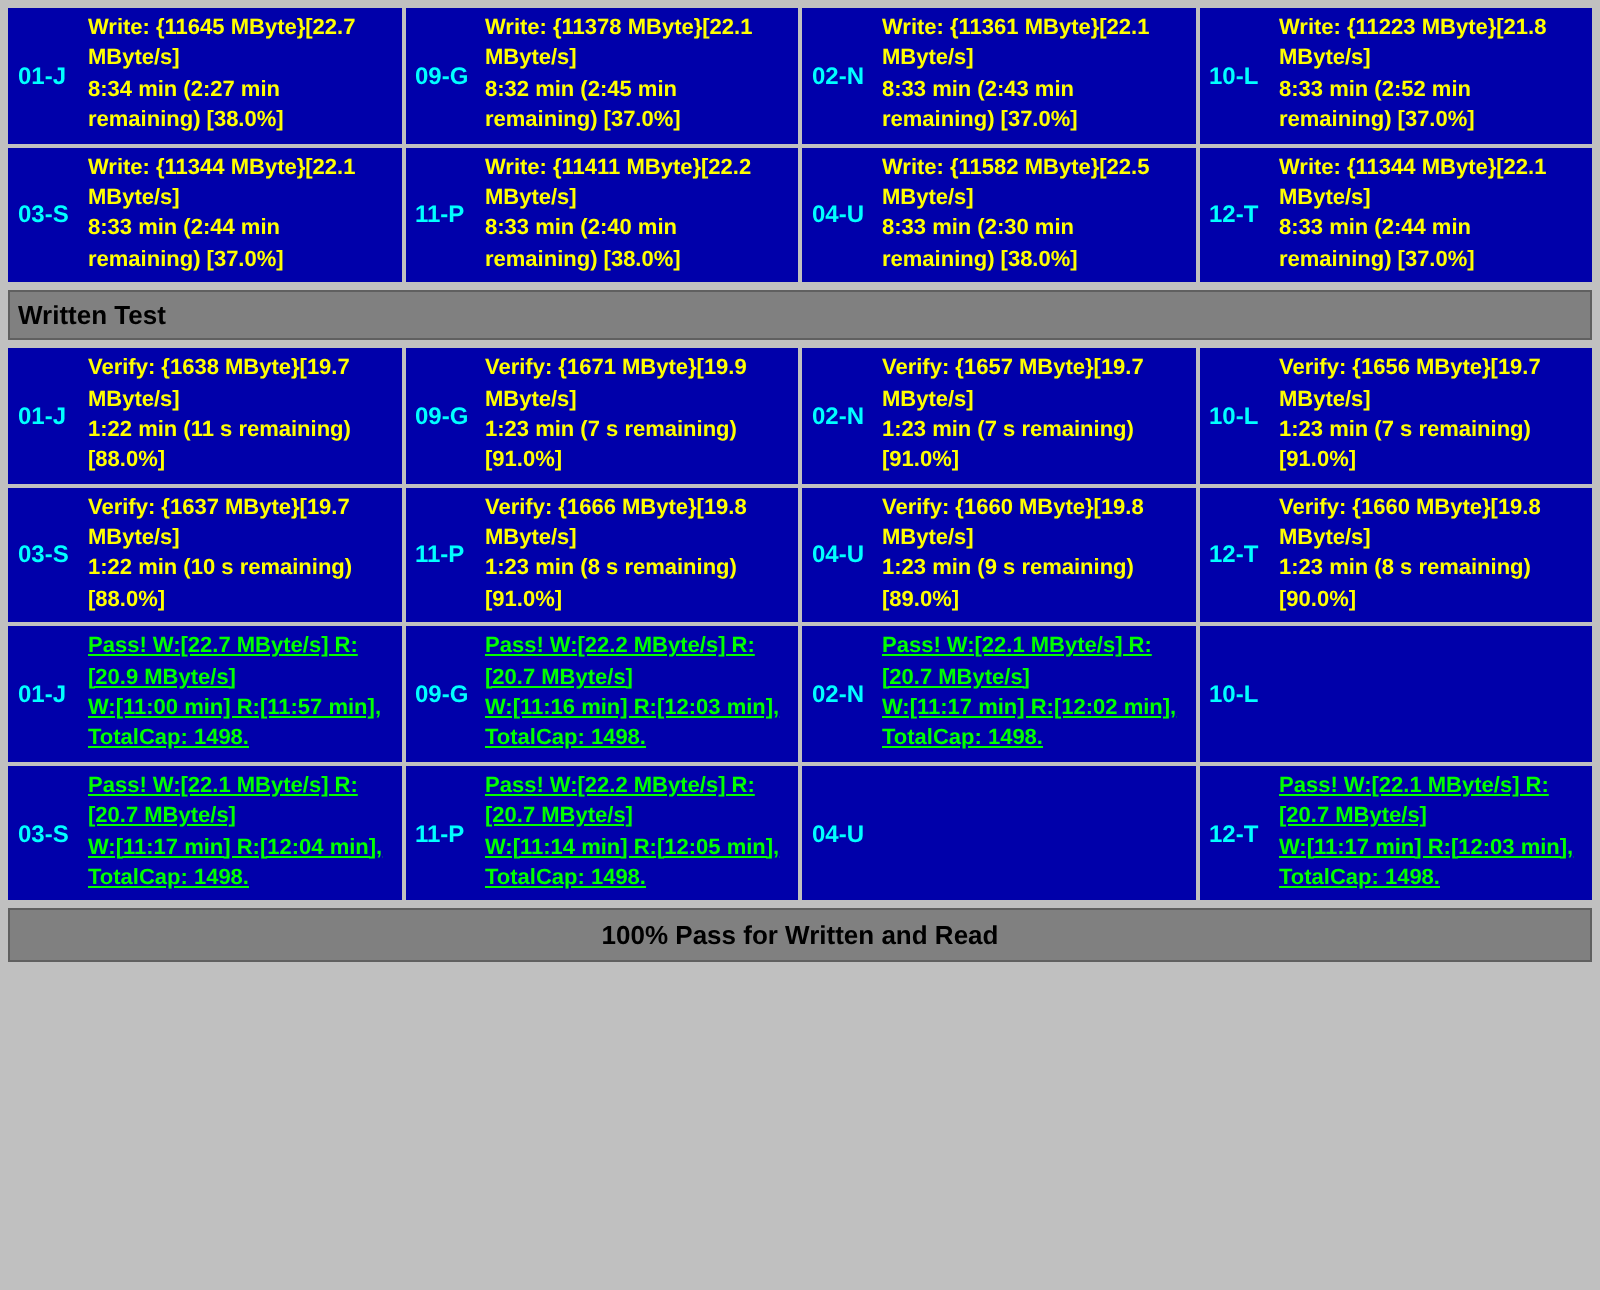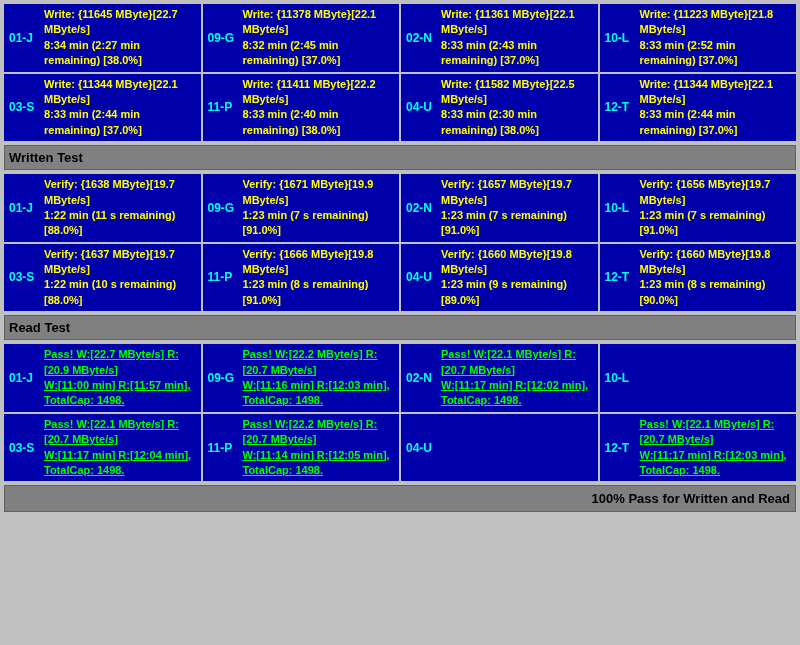--- a/index.html
+++ b/index.html
@@ -64,21 +64,21 @@
       display: flex;
       align-items: stretch;
     }
     .pass-cell .cell-content {
       color: #00ff00;
       text-decoration: underline;
     }
     .footer-bar {
       background: #808080;
       color: #000000;
-      text-align: right;
+      text-align: center;
       padding: 5px;
       font-size: 13px;
       font-weight: bold;
       margin-top: 4px;
       border: 1px solid #606060;
     }
   </style>
 </head>
 <body>
 
@@ -182,21 +182,20 @@
         Verify: {1660 MByte}[19.8 MByte/s]<br>1:23 min (9 s remaining)   [89.0%]
       </span>
     </div>
         <div class="cell">
       <span class="cell-label">12-T</span>
       <span class="cell-content">
         Verify: {1660 MByte}[19.8 MByte/s]<br>1:23 min (8 s remaining)   [90.0%]
       </span>
     </div>
       </div>
-    <div class="section-header">Read Test</div>
   </div>
 
   <div class="section">
     <div class="grid" id="pass-grid">
         <div class="pass-cell">
       <span class="cell-label">01-J</span>
       <span class="cell-content">
         Pass! W:[22.7 MByte/s] R:[20.9 MByte/s]<br>W:[11:00 min] R:[11:57 min], TotalCap: 1498.
       </span>
     </div>

